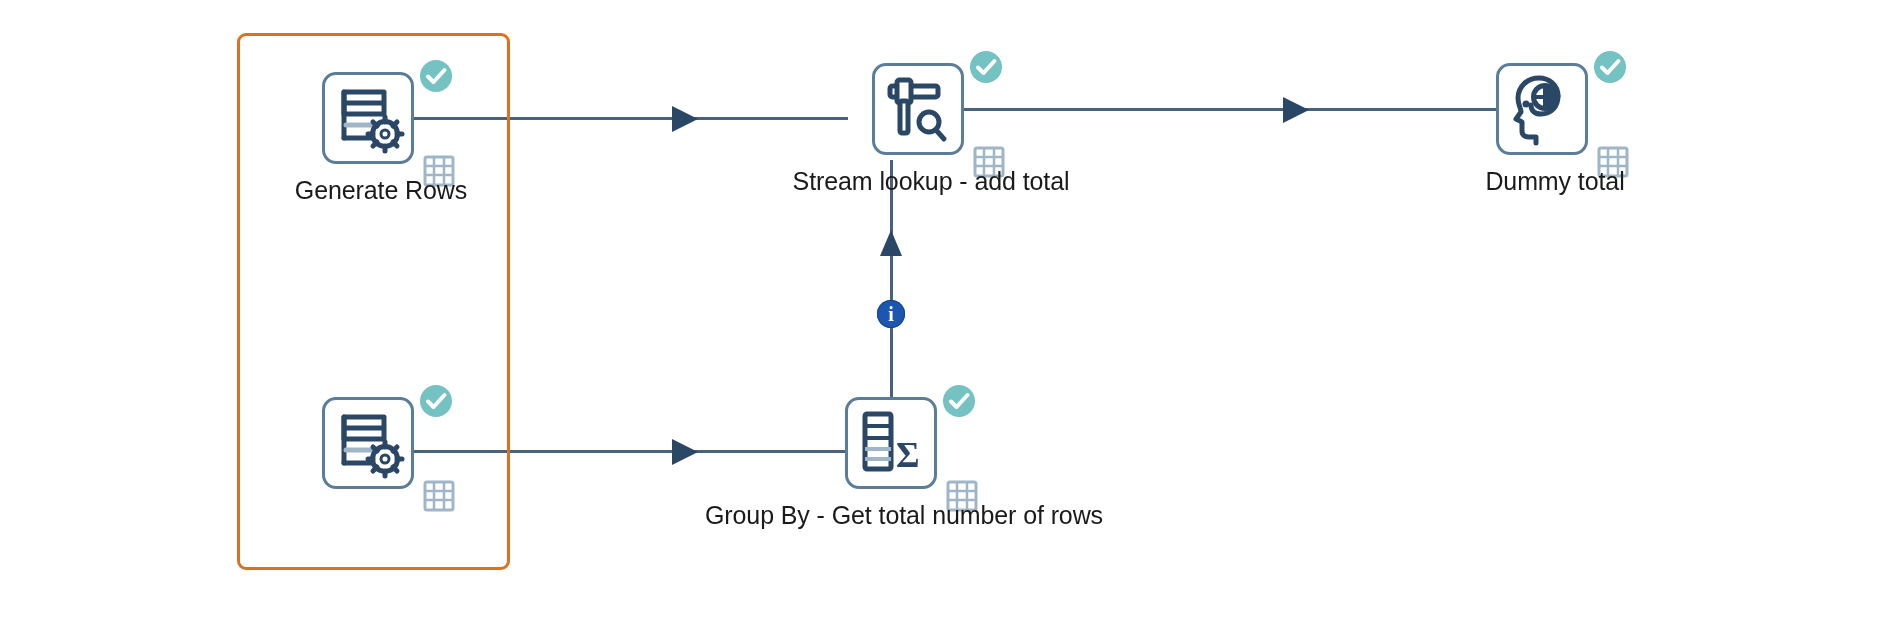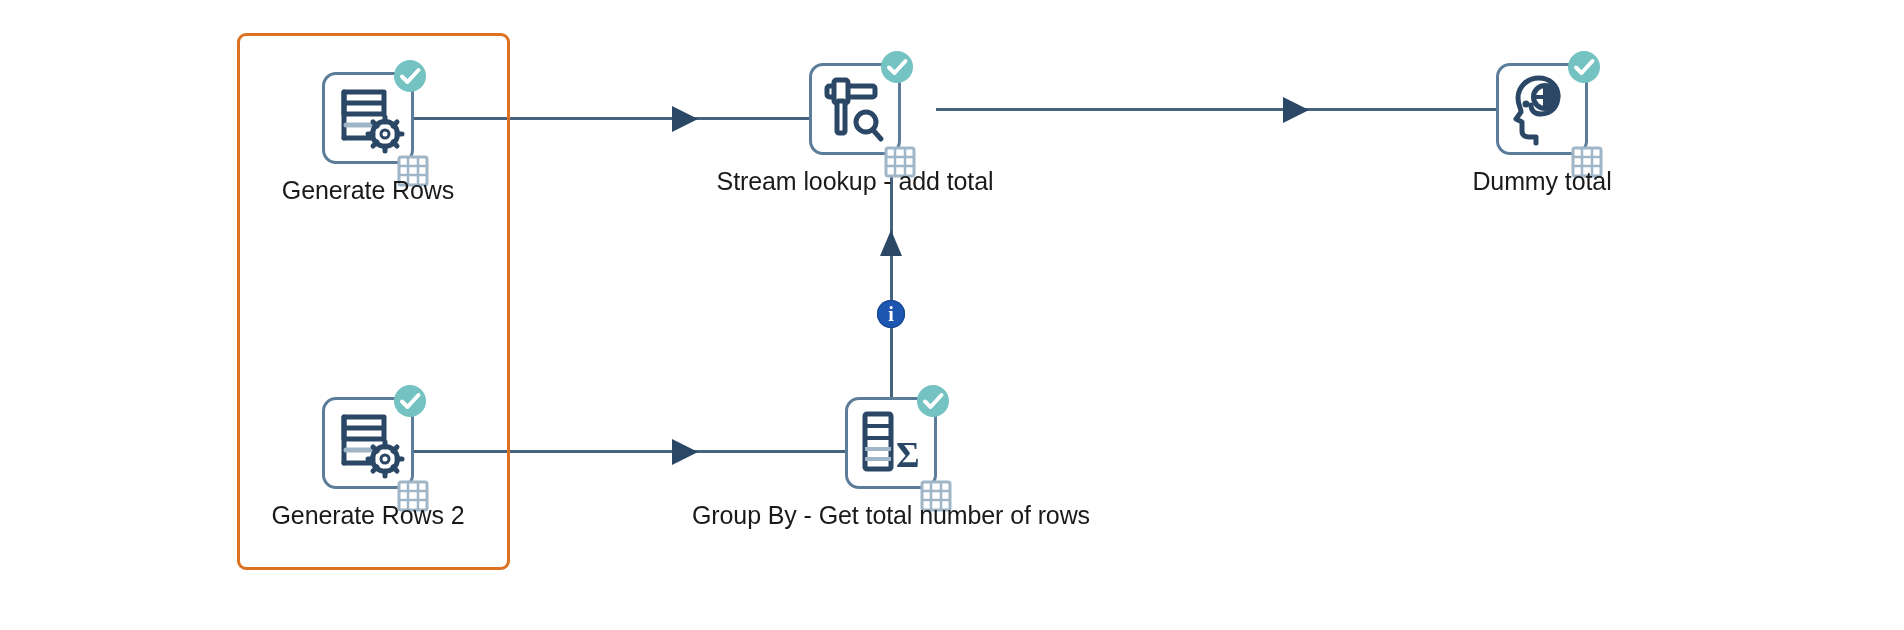--- a/index.html
+++ b/index.html
@@ -64,20 +64,21 @@
     line-height: 28px;
     text-align: center;
     box-shadow: 0 0 0 1px #16448c inset;
   }
 
   
   .node {
     position: absolute;
     width: 92px;
     height: 100px;
+    padding-left: 26px;
   }
   .node-box {
     position: absolute;
     left: 0;
     top: 0;
     width: 92px;
     height: 92px;
     box-sizing: border-box;
     border: 3px solid #5c7d99;
     border-radius: 14px;
@@ -170,21 +171,21 @@
       <g stroke="#9fb6c8" stroke-width="2.5">
         <path d="M2 11 H30"></path>
           <path d="M2 20 H30"></path>
         <path d="M11 2 V30"></path>
           <path d="M21 2 V30"></path>
       </g>
     </svg>
     <div class="node-label">Generate Rows</div>
   </div>
 
-  <div class="node" style="left:809px; top:63px;">
+  <div class="node" style="left:872px; top:63px;">
     <div class="node-box"></div>
     <svg class="node-glyph" viewBox="0 0 92 92">
       <g>
         <rect x="18" y="23" width="48" height="11" rx="2.5" fill="#ffffff" stroke="#2b4766" stroke-width="5"></rect>
         <rect x="25" y="17" width="14" height="23" rx="2.5" fill="#ffffff" stroke="#2b4766" stroke-width="5"></rect>
         <rect x="28" y="38" width="8" height="32" rx="2" fill="#ffffff" stroke="#2b4766" stroke-width="5"></rect>
       </g>
       <g>
         <circle cx="57" cy="59" r="10" fill="#ffffff" stroke="#2b4766" stroke-width="5"></circle>
         <path d="M64 67 L72 76" fill="none" stroke="#2b4766" stroke-width="5" stroke-linecap="round"></path>
@@ -270,21 +271,20 @@
     </svg>
     <svg class="node-grid" viewBox="0 0 32 32">
       <rect x="2" y="2" width="28" height="28" rx="2" fill="#ffffff" stroke="#9fb6c8" stroke-width="3"></rect>
       <g stroke="#9fb6c8" stroke-width="2.5">
         <path d="M2 11 H30"></path>
           <path d="M2 20 H30"></path>
         <path d="M11 2 V30"></path>
           <path d="M21 2 V30"></path>
       </g>
     </svg>
-    <div class="node-label">Generate Rows 2</div>
   </div>
 
   <div class="node" style="left:845px; top:397px;">
     <div class="node-box"></div>
     <svg class="node-glyph" viewBox="0 0 92 92">
       <g>
         <rect x="20" y="17" width="26" height="55" rx="2" fill="#ffffff" stroke="#2b4766" stroke-width="5"></rect>
         <g stroke="#2b4766" stroke-width="4">
           <path d="M20 29 H46"></path>
           <path d="M20 41 H46"></path>

